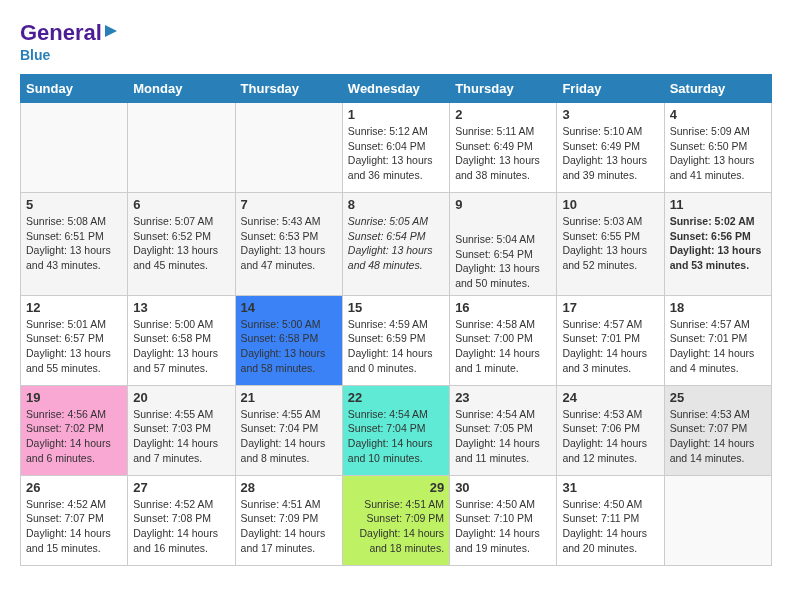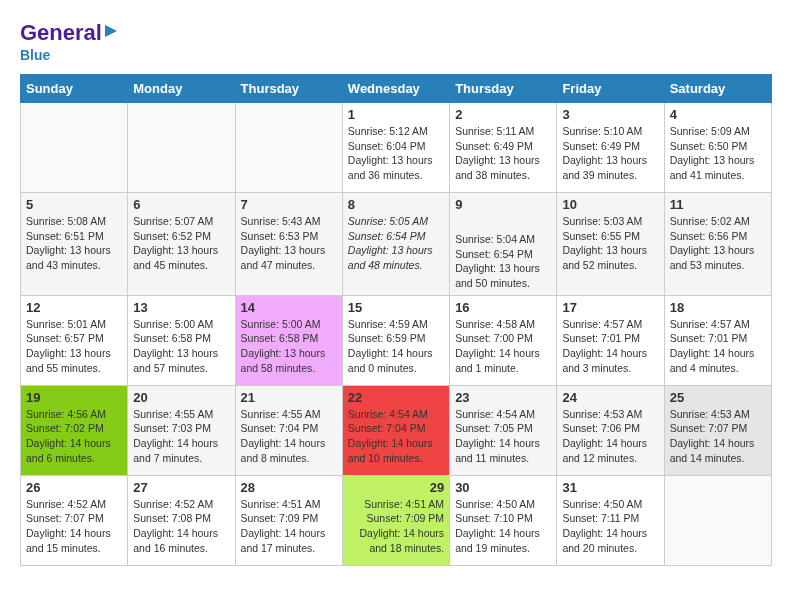--- a/index.html
+++ b/index.html
@@ -174,39 +174,39 @@
 Daylight: 13 hours and 50 minutes.</div>
         </td>
         <td style="background: rgb(245, 245, 245);">
           <span class="day-num">10</span>
           <div class="day-info" style="white-space: pre-line;">Sunrise: 5:03 AM
 Sunset: 6:55 PM
 Daylight: 13 hours and 52 minutes.</div>
         </td>
         <td style="background: rgb(245, 245, 245);">
           <span class="day-num">11</span>
-          <div class="day-info" style="white-space: pre-line;">Sunrise: 5:02 AM
+          <div class="day-info" style="white-space: pre-line; font-weight: bold;">Sunrise: 5:02 AM
 Sunset: 6:56 PM
 Daylight: 13 hours and 53 minutes.</div>
         </td>
       </tr>
       <tr>
         <td style="background: rgb(255, 255, 255);">
           <span class="day-num">12</span>
           <div class="day-info" style="white-space: pre-line;">Sunrise: 5:01 AM
 Sunset: 6:57 PM
 Daylight: 13 hours and 55 minutes.</div>
         </td>
         <td style="background: rgb(255, 255, 255); margin-top: 16px;">
           <span class="day-num">13</span>
           <div class="day-info" style="white-space: pre-line;">Sunrise: 5:00 AM
 Sunset: 6:58 PM
 Daylight: 13 hours and 57 minutes.</div>
         </td>
-        <td style="background: #f0abfc;">
+        <td style="background: #3b82f6;">
           <span class="day-num">14</span>
           <div class="day-info" style="white-space: pre-line;">Sunrise: 5:00 AM
 Sunset: 6:58 PM
 Daylight: 13 hours and 58 minutes.</div>
         </td>
         <td style="background: rgb(255, 255, 255);">
           <span class="day-num">15</span>
           <div class="day-info" style="white-space: pre-line;">Sunrise: 4:59 AM
 Sunset: 6:59 PM
 Daylight: 14 hours and 0 minutes.</div>
@@ -224,39 +224,39 @@
 Daylight: 14 hours and 3 minutes.</div>
         </td>
         <td style="background: rgb(255, 255, 255);">
           <span class="day-num">18</span>
           <div class="day-info" style="white-space: pre-line;">Sunrise: 4:57 AM
 Sunset: 7:01 PM
 Daylight: 14 hours and 4 minutes.</div>
         </td>
       </tr>
       <tr>
-        <td style="background: #84cc16;">
+        <td style="background: #f9a8d4;">
           <span class="day-num">19</span>
           <div class="day-info" style="white-space: pre-line;">Sunrise: 4:56 AM
 Sunset: 7:02 PM
 Daylight: 14 hours and 6 minutes.</div>
         </td>
         <td style="background: rgb(245, 245, 245);">
           <span class="day-num">20</span>
           <div class="day-info" style="white-space: pre-line;">Sunrise: 4:55 AM
 Sunset: 7:03 PM
 Daylight: 14 hours and 7 minutes.</div>
         </td>
         <td style="background: rgb(245, 245, 245);">
           <span class="day-num">21</span>
           <div class="day-info" style="white-space: pre-line;">Sunrise: 4:55 AM
 Sunset: 7:04 PM
 Daylight: 14 hours and 8 minutes.</div>
         </td>
-        <td style="background: #ef4444;">
+        <td style="background: #5eead4;">
           <span class="day-num">22</span>
           <div class="day-info" style="white-space: pre-line;">Sunrise: 4:54 AM
 Sunset: 7:04 PM
 Daylight: 14 hours and 10 minutes.</div>
         </td>
         <td style="background: rgb(245, 245, 245);">
           <span class="day-num">23</span>
           <div class="day-info" style="white-space: pre-line;">Sunrise: 4:54 AM
 Sunset: 7:05 PM
 Daylight: 14 hours and 11 minutes.</div>

